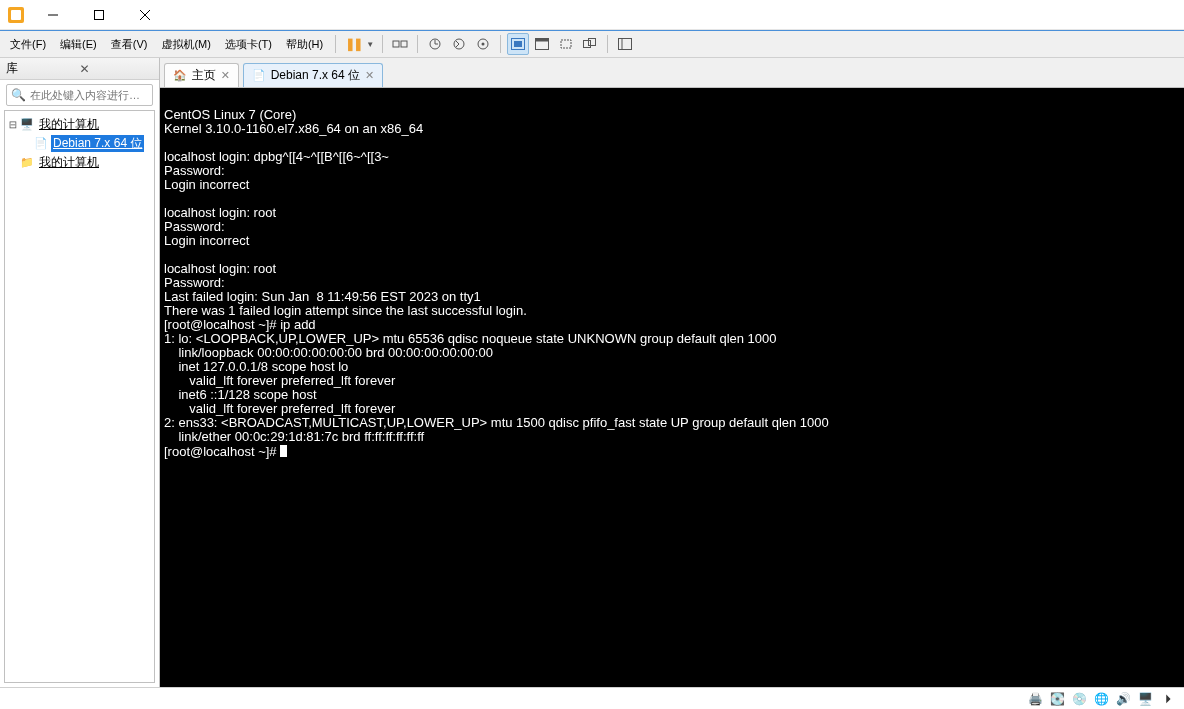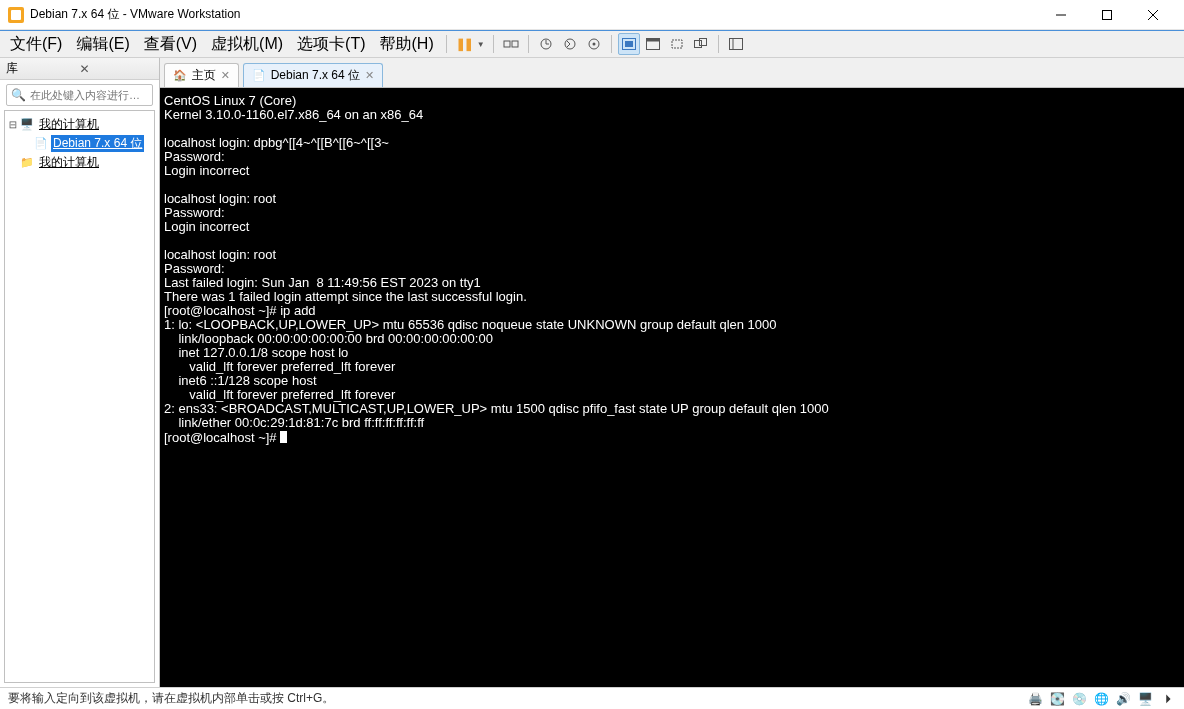--- a/index.html
+++ b/index.html
@@ -8,21 +8,21 @@
 
 .titlebar { height: 30px; background: #fff; display: flex; align-items: center; padding: 0 8px; border-bottom: 1px solid #e5e5e5; }
 .titlebar .app-icon { width: 16px; height: 16px; background: #f5a623; border-radius: 2px; margin-right: 6px; position: relative; }
 .titlebar .app-icon:before { content:""; position:absolute; inset:3px; background:#fff; border-radius:1px; }
 .titlebar .title { flex: 1; color: #000; font-size: 12px; }
 .win-controls { display: flex; gap: 0; }
 .win-controls span { width: 46px; height: 30px; display: flex; align-items: center; justify-content: center; color: #000; }
 
 
 .menubar { height: 28px; background: #f0f0f0; display: flex; align-items: center; padding: 0 4px; border-top: 1px solid #4a90d9; border-bottom: 1px solid #d0d0d0; gap: 2px; }
-.menubar .menu-item { padding: 3px 6px; color: #000; font-size: 16px; }
+.menubar .menu-item { padding: 3px 6px; color: #000; font-size: 11px; }
 .menubar .sep { width: 1px; height: 18px; background: #c0c0c0; margin: 0 4px; }
 .menubar .tool-btn { width: 22px; height: 22px; display: flex; align-items: center; justify-content: center; color: #555; border-radius: 2px; }
 .menubar .tool-btn.active { background: #cde4f7; border: 1px solid #8ab8dd; }
 .menubar .pause { color: #f0a030; font-weight: bold; letter-spacing: -2px; }
 .menubar .dropdown-arrow { font-size: 8px; color: #555; margin-left: -2px; padding: 0 2px; }
 
 
 .main { flex: 1; display: flex; min-height: 0; }
 
 
@@ -44,37 +44,36 @@
 
 
 .content { flex: 1; display: flex; flex-direction: column; min-width: 0; }
 .tabbar { height: 30px; background: #f0f0f0; border-bottom: 1px solid #c0c0c0; display: flex; align-items: flex-end; padding: 0 4px; gap: 4px; }
 .tab { height: 24px; background: #fdfdfd; border: 1px solid #c0c0c0; border-bottom: none; border-radius: 3px 3px 0 0; display: flex; align-items: center; padding: 0 8px; gap: 5px; font-size: 12px; }
 .tab.active { background: #e8f1fb; border-color: #8ab8dd; }
 .tab .tab-icon { font-size: 11px; }
 .tab .tab-close { color: #888; font-size: 11px; }
 
 
-.terminal { flex: 1; background: #000; color: #fff; font-family: "Consolas","Courier New",monospace; font-size: 13px; line-height: 1.0; padding: 6px 4px; white-space: pre; overflow: hidden; }
+.terminal { flex: 1; background: #000; color: #fff; font-family: "Consolas","Courier New",monospace; font-size: 13px; line-height: 1.0; padding: 20px 4px; white-space: pre; overflow: hidden; }
 
 
 .statusbar { height: 22px; background: #fff; border-top: 1px solid #d0d0d0; display: flex; align-items: center; padding: 0 8px; font-size: 12px; color: #333; }
 .statusbar .spacer { flex: 1; }
 .status-icons { display: flex; gap: 6px; align-items:center; }
 .status-icons span { width: 16px; height: 16px; display:inline-flex; align-items:center; justify-content:center; font-size:12px; }
 .cursor-block { display:inline-block; width:7px; height:12px; background:#fff; vertical-align:baseline; transform:translateY(1px); }
 
 svg { display: block; }
 </style>
 </head>
 <body>
 
 <div class="titlebar">
   <div class="app-icon"></div>
-  <div class="title">Debian 7.x 64 位 - VMware Workstation</div>
   <div class="win-controls">
     <span>
       <svg width="10" height="10">
           <line x1="0" y1="5" x2="10" y2="5" stroke="#000" stroke-width="1"></line>
         </svg>
     </span>
     <span>
       <svg width="10" height="10">
           <rect x="0.5" y="0.5" width="9" height="9" fill="none" stroke="#000" stroke-width="1"></rect>
         </svg>
@@ -223,21 +222,20 @@
 <span>       valid_lft forever preferred_lft forever</span>
 <span>    inet6 ::1/128 scope host</span>
 <span>       valid_lft forever preferred_lft forever</span>
 <span>2: ens33: &lt;BROADCAST,MULTICAST,UP,LOWER_UP&gt; mtu 1500 qdisc pfifo_fast state UP group default qlen 1000</span>
 <span>    link/ether 00:0c:29:1d:81:7c brd ff:ff:ff:ff:ff:ff</span>
 <span>[root@localhost ~]# </span><span class="cursor-block"></span></div>
   </div>
 </div>
 
 <div class="statusbar">
-  <span>要将输入定向到该虚拟机，请在虚拟机内部单击或按 Ctrl+G。</span>
   <span class="spacer"></span>
   <div class="status-icons">
     <span>🖨️</span>
     <span>💽</span>
     <span>💿</span>
     <span>🌐</span>
     <span>🔊</span>
     <span>🖥️</span>
     <span>⏵</span>
   </div>

